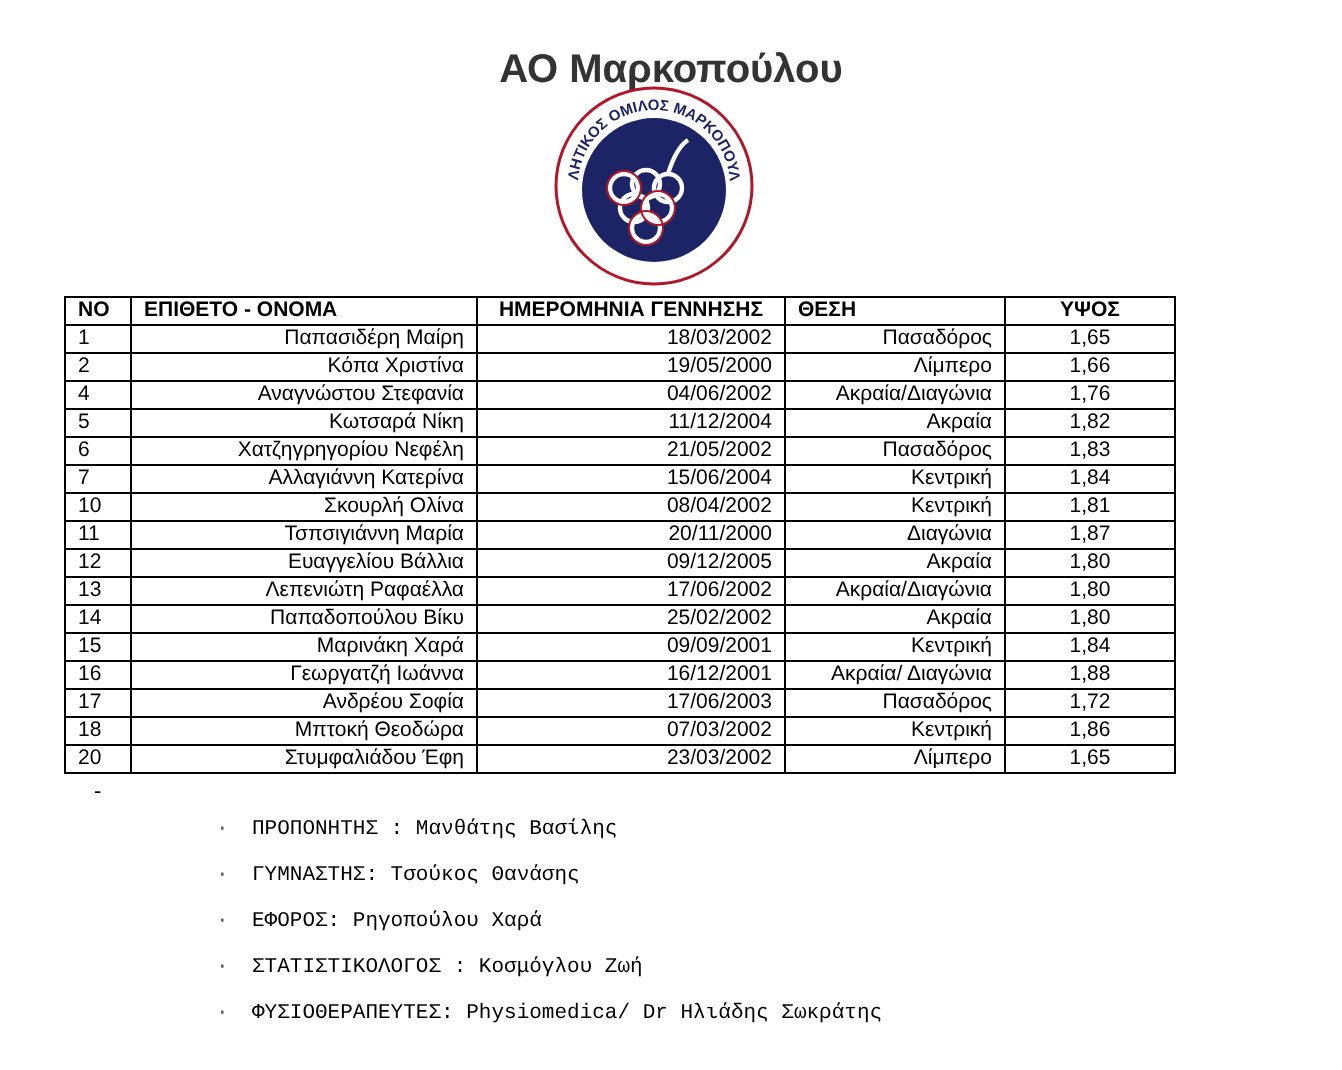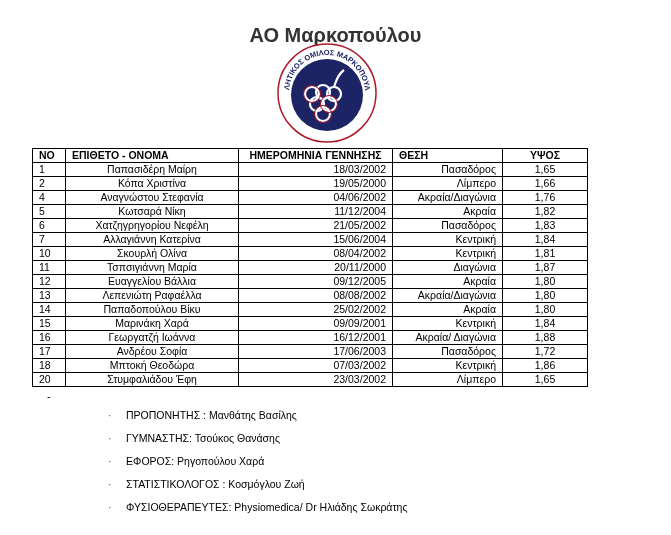--- a/index.html
+++ b/index.html
@@ -7,29 +7,29 @@
          font-family:"Liberation Sans", "DejaVu Sans", sans-serif; color:#000; }
   .title { position:absolute; left:0; width:671px; top:24px; text-align:center;
            font-size:20px; font-weight:bold; color:#333; }
   .logo { position:absolute; left:276px; top:42px; width:102px; height:102px; }
   table.roster { position:absolute; left:32px; top:148px; border-collapse:collapse;
                  font-size:10.5px; }
   table.roster th, table.roster td { border:1px solid #000; height:13px; padding:0 6px;
                  line-height:13px; white-space:nowrap; }
   table.roster th { font-weight:bold; font-size:10.5px; }
   .c-no { width:20px; text-align:left; }
-  .c-name { width:160px; text-align:center; }
+  .c-name { width:160px; text-align:right; }
   .c-date { width:141px; text-align:right; }
   th.c-date { text-align:center;margin-top:17px; }
   .c-pos { width:97px; text-align:right; }
   .c-h { width:72px; text-align:center; }
   th.c-no, th.c-name, th.c-pos { text-align:left; }
   .dash { position:absolute; left:47px; top:390px; font-size:11px; }
   ul.staff { position:absolute; left:108px; top:404px; margin:0; padding:0; list-style:none;
-             font-size:10.5px; }
+             font-size:10.5px;font-family:Liberation Mono, monospace; }
   ul.staff li { height:23px; line-height:23px; }
   ul.staff .bullet { display:inline-block; width:18px; color:#555; }
 </style>
 </head>
 <body>
 
 <div class="title">ΑΟ Μαρκοπούλου</div>
 
 <svg class="logo" viewBox="0 0 102 102">
   <defs>
@@ -130,21 +130,21 @@
       <tr>
         <td class="c-no">12</td>
         <td class="c-name">Ευαγγελίου Βάλλια</td>
         <td class="c-date">09/12/2005</td>
         <td class="c-pos">Ακραία</td>
         <td class="c-h">1,80</td>
       </tr>
       <tr>
         <td class="c-no">13</td>
         <td class="c-name">Λεπενιώτη Ραφαέλλα</td>
-        <td class="c-date">08/08/2002</td>
+        <td class="c-date">17/06/2002</td>
         <td class="c-pos">Ακραία/Διαγώνια</td>
         <td class="c-h">1,80</td>
       </tr>
       <tr>
         <td class="c-no">14</td>
         <td class="c-name">Παπαδοπούλου Βίκυ</td>
         <td class="c-date">25/02/2002</td>
         <td class="c-pos">Ακραία</td>
         <td class="c-h">1,80</td>
       </tr>

